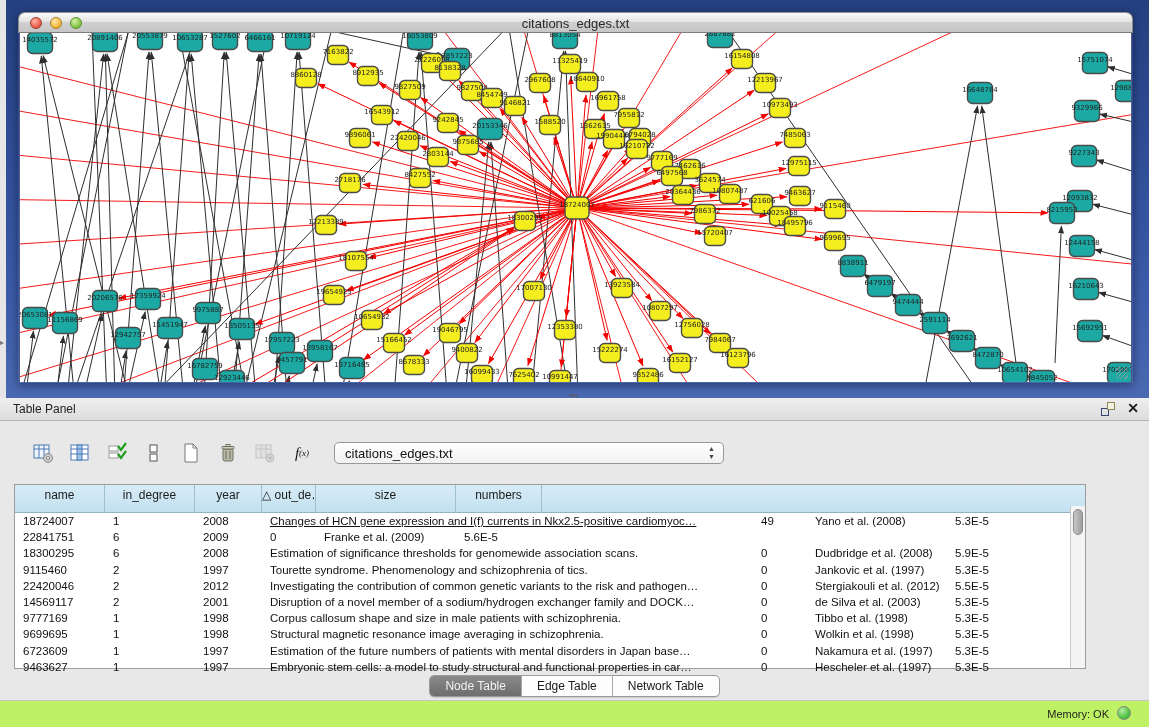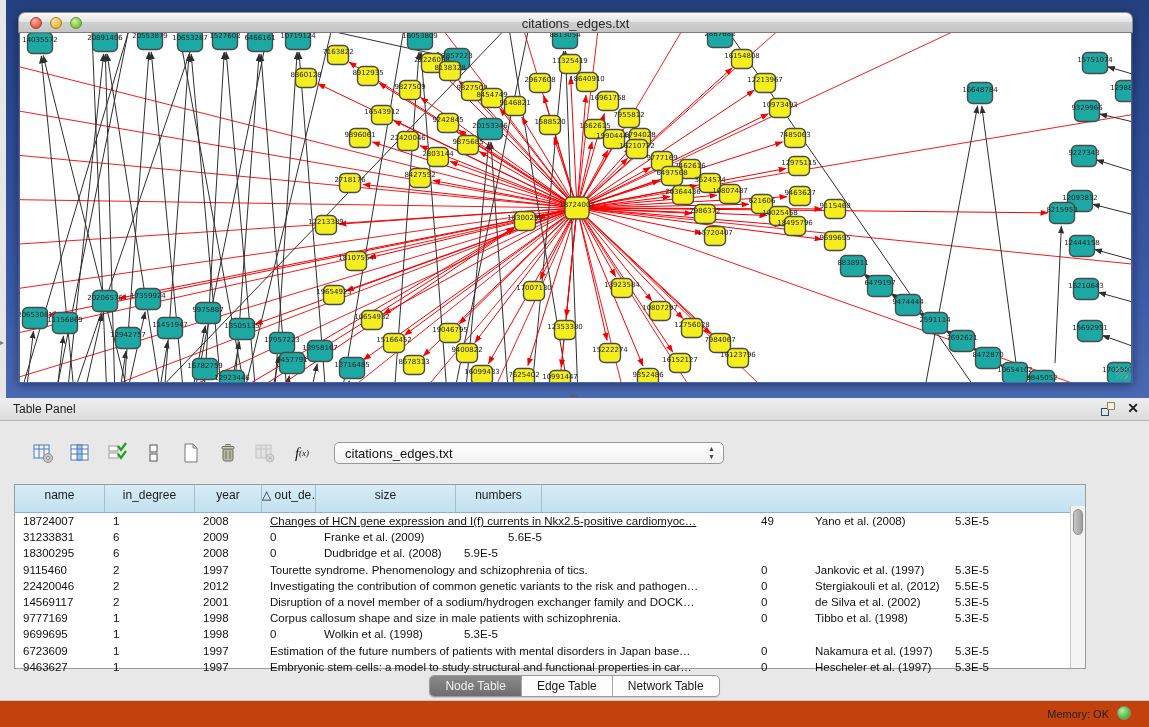--- a/index.html
+++ b/index.html
@@ -61,21 +61,21 @@
   #vthumb { position:absolute; left:2px; top:3px; width:10px; height:26px; border-radius:6px;
             background:linear-gradient(90deg,#c7c7c7,#9f9f9f); border:1px solid #8b8b8b; cursor:pointer; }
 
   #tabs-row { position:absolute; left:0; right:0; top:277px; display:flex; justify-content:center; }
   #segmented { display:flex; border:1px solid #9b9b9b; border-radius:5px; overflow:hidden;
                background:#fdfdfd; box-shadow:0 1px 1px rgba(0,0,0,.12); }
   .seg { padding:3px 15px; font-size:12px; color:#1a1a1a; border-right:1px solid #a8a8a8; cursor:pointer; }
   .seg:last-child { border-right:none; }
   .seg.sel { background:linear-gradient(180deg,#8a8a8a,#6d6d6d); color:#f2f2f2; }
 
-  #status-bar { position:absolute; left:0; bottom:0; width:1149px; height:27px; background:#c2410c;
+  #status-bar { position:absolute; left:0; bottom:0; width:1149px; height:27px; background:#bef264;
                 border-top:1px solid #c6c6c6; }
   #mem-label { position:absolute; right:40px; top:7px; font-size:11px; color:#222; }
   #mem-dot { position:absolute; right:18px; top:5px; width:14px; height:14px; border-radius:50%;
              background:radial-gradient(circle at 35% 30%, #b8efa0, #4fc242 60%, #2fa32e); border:1px solid #8a8a8a; }
 </style>
 </head>
 <body>
 
 <div id="screen">
 
@@ -826,31 +826,32 @@
           <div class="tr">
             <div class="td" style="width: 90px;">18724007</div>
             <div class="td" style="width: 90px;">1</div>
             <div class="td" style="width: 67px;">2008</div>
             <div class="td" style="width: 491px; text-decoration: underline;">Changes of HCN gene expression and I(f) currents in Nkx2.5-positive cardiomyoc…</div>
             <div class="td" style="width: 54px;">49</div>
             <div class="td" style="width: 140px;">Yano et al. (2008)</div>
             <div class="td" style="width: 86px;">5.3E-5</div>
           </div>
           <div class="tr">
-            <div class="td" style="width: 90px;">31233831</div>
+            <div class="td" style="width: 90px;">22841751</div>
             <div class="td" style="width: 90px;">6</div>
             <div class="td" style="width: 67px;">2009</div>
             <div class="td" style="width: 54px;">0</div>
             <div class="td" style="width: 140px;">Franke et al. (2009)</div>
-            <div class="td" style="width: 86px; text-align: right;">5.6E-5</div>
+            <div class="td" style="width: 86px;">5.6E-5</div>
           </div>
           <div class="tr">
             <div class="td" style="width: 90px;">18300295</div>
             <div class="td" style="width: 90px;">6</div>
             <div class="td" style="width: 67px;">2008</div>
+            <div class="td" style="width: 491px;">Estimation of significance thresholds for genomewide association scans.</div>
             <div class="td" style="width: 54px;">0</div>
             <div class="td" style="width: 140px;">Dudbridge et al. (2008)</div>
             <div class="td" style="width: 86px;">5.9E-5</div>
           </div>
           <div class="tr">
             <div class="td" style="width: 90px;">9115460</div>
             <div class="td" style="width: 90px;">2</div>
             <div class="td" style="width: 67px;">1997</div>
             <div class="td" style="width: 491px;">Tourette syndrome. Phenomenology and schizophrenia of tics.</div>
             <div class="td" style="width: 54px;">0</div>
@@ -865,36 +866,37 @@
             <div class="td" style="width: 54px;">0</div>
             <div class="td" style="width: 140px;">Stergiakouli et al. (2012)</div>
             <div class="td" style="width: 86px;">5.5E-5</div>
           </div>
           <div class="tr">
             <div class="td" style="width: 90px;">14569117</div>
             <div class="td" style="width: 90px;">2</div>
             <div class="td" style="width: 67px;">2001</div>
             <div class="td" style="width: 491px;">Disruption of a novel member of a sodium/hydrogen exchanger family and DOCK…</div>
             <div class="td" style="width: 54px;">0</div>
-            <div class="td" style="width: 140px;">de Silva et al. (2002)</div>
+            <div class="td" style="width: 140px;">de Silva et al. (2003)</div>
             <div class="td" style="width: 86px;">5.3E-5</div>
           </div>
           <div class="tr">
             <div class="td" style="width: 90px;">9777169</div>
             <div class="td" style="width: 90px;">1</div>
             <div class="td" style="width: 67px;">1998</div>
             <div class="td" style="width: 491px;">Corpus callosum shape and size in male patients with schizophrenia.</div>
             <div class="td" style="width: 54px;">0</div>
             <div class="td" style="width: 140px;">Tibbo et al. (1998)</div>
             <div class="td" style="width: 86px;">5.3E-5</div>
           </div>
           <div class="tr">
             <div class="td" style="width: 90px;">9699695</div>
             <div class="td" style="width: 90px;">1</div>
             <div class="td" style="width: 67px;">1998</div>
+            <div class="td" style="width: 491px;">Structural magnetic resonance image averaging in schizophrenia.</div>
             <div class="td" style="width: 54px;">0</div>
             <div class="td" style="width: 140px;">Wolkin et al. (1998)</div>
             <div class="td" style="width: 86px;">5.3E-5</div>
           </div>
           <div class="tr">
             <div class="td" style="width: 90px;">6723609</div>
             <div class="td" style="width: 90px;">1</div>
             <div class="td" style="width: 67px;">1997</div>
             <div class="td" style="width: 491px;">Estimation of the future numbers of patients with mental disorders in Japan base…</div>
             <div class="td" style="width: 54px;">0</div>

